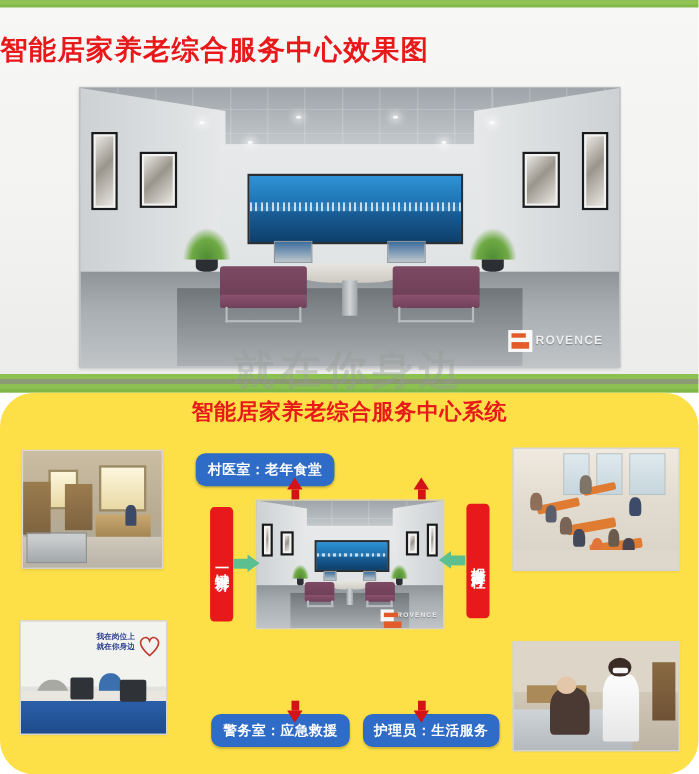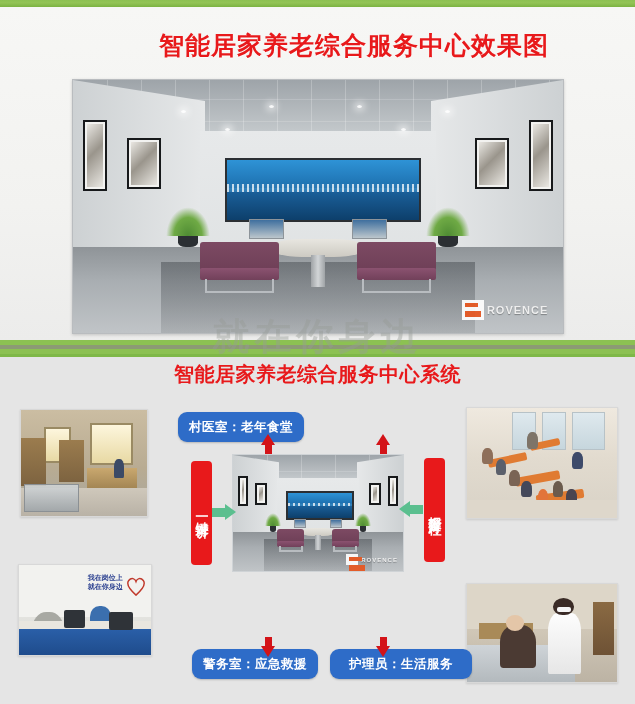--- a/index.html
+++ b/index.html
@@ -11,21 +11,21 @@
   }
   .page{position:relative;width:635px;height:704px;}
 
   
   .top-bar{position:absolute;left:0;top:0;width:635px;height:7px;
     background:linear-gradient(to bottom,#8cc152 0%,#93c456 40%,#7cb342 100%);}
 
   
   .sec1{position:absolute;left:0;top:7px;width:635px;height:333px;
     background:linear-gradient(to bottom,#f7f7f5 0%,#f2f2f0 60%,#ececeb 100%);}
-  .title1{position:absolute;left:0;top:22px;width:549px;text-align:right;
+  .title1{position:absolute;left:0;top:22px;width:549px;text-align:left;
     font-size:25px;font-weight:bold;color:#e8191b;letter-spacing:1px;
     text-shadow:0 1px 0 rgba(255,255,255,.6);}
 
   
   .hero{position:absolute;left:72px;top:72px;width:492px;height:255px;
     background:#cfd3d6;border:1px solid #b9bcbf;box-sizing:border-box;
     overflow:hidden;box-shadow:0 1px 3px rgba(0,0,0,.18);}
 
   
   .room{position:absolute;inset:0;overflow:hidden;background:#b9bcc0;}
@@ -101,32 +101,32 @@
       linear-gradient(to bottom,
         #8cc152 0%, #8cc152 28%,
         #8c9a74 28%, #8c9a74 52%,
         #8cc152 52%, #8cc152 82%,
         #7fb848 82%, #7fb848 100%);}
   .watermark{position:absolute;left:0;top:312px;width:635px;text-align:center;
     font-size:37px;font-weight:bold;letter-spacing:5px;
     color:rgba(150,156,150,.42);pointer-events:none;}
 
   
-  .sec2{position:absolute;left:0;top:357px;width:635px;height:347px;background:#e5e5e5;}
+  .sec2{position:absolute;left:0;top:357px;width:635px;height:347px;background:#fde047;border-radius:31px;}
   .title2{position:absolute;left:0;top:4px;width:635px;text-align:center;
     font-size:20px;font-weight:bold;color:#e8191b;letter-spacing:.5px;}
 
   
   .diagram{position:absolute;left:0;top:40px;width:635px;height:300px;}
 
   .photo{position:absolute;border:1px solid #d8d8d8;box-sizing:border-box;overflow:hidden;
     background:#cfcfcf;box-shadow:0 1px 2px rgba(0,0,0,.12);}
   .ph-tl{left:20px;top:12px;width:128px;height:108px;}
   .ph-tr{left:466px;top:10px;width:152px;height:112px;}
-  .ph-bl{left:18px;top:167px;width:134px;height:92px;}
+  .ph-bl{left:18px;top:167px;width:134px;height:104px;}
   .ph-br{left:466px;top:186px;width:152px;height:100px;}
 
   
   .clinic{position:absolute;inset:0;background:linear-gradient(to bottom,#cbbda2 0%,#b8ab92 55%,#a8a79f 100%);}
   .clinic .win{position:absolute;background:linear-gradient(to bottom,#fdf6dd,#e8d9a4);border:2px solid #9a8a63;box-sizing:border-box;}
   .clinic .w1{left:18%;top:16%;width:22%;height:34%;}
   .clinic .w2{left:55%;top:12%;width:34%;height:40%;}
   .clinic .cab{position:absolute;background:linear-gradient(to bottom,#9b7c4e,#7d6340);}
   .clinic .c1{left:0;top:26%;width:20%;height:46%;}
   .clinic .c2{left:30%;top:28%;width:20%;height:40%;}
@@ -194,21 +194,21 @@
     border:1px solid #cfd3d6;box-sizing:border-box;overflow:hidden;}
 
   
   .pill{position:absolute;background:#2e6cc8;border-radius:9px;
     color:#ffffff;font-size:12.5px;font-weight:bold;letter-spacing:.5px;
     display:flex;align-items:center;justify-content:center;
     box-shadow:0 1px 2px rgba(0,0,0,.2);}
   .pill-tl{left:178px;top:15px;width:126px;height:30px;}
   .pill-tr{left:330px;top:15px;width:126px;height:30px;}
   .pill-bl{left:192px;top:252px;width:126px;height:30px;}
-  .pill-br{left:330px;top:252px;width:142px;height:30px;font-family:Liberation Serif, serif;}
+  .pill-br{left:330px;top:252px;width:124px;height:30px;font-family:Liberation Serif, serif;}
 
   
   .vlabel{position:absolute;background:#e8191b;border-radius:4px;
     color:#ffffff;font-size:13px;font-weight:bold;line-height:1.08;
     display:flex;align-items:center;justify-content:center;text-align:center;
     writing-mode:vertical-rl;letter-spacing:2px;padding:4px 0;box-sizing:border-box;}
   .v-left{left:191px;top:64px;width:21px;height:104px;}
   .v-right{left:424px;top:61px;width:21px;height:104px;}
 
   

